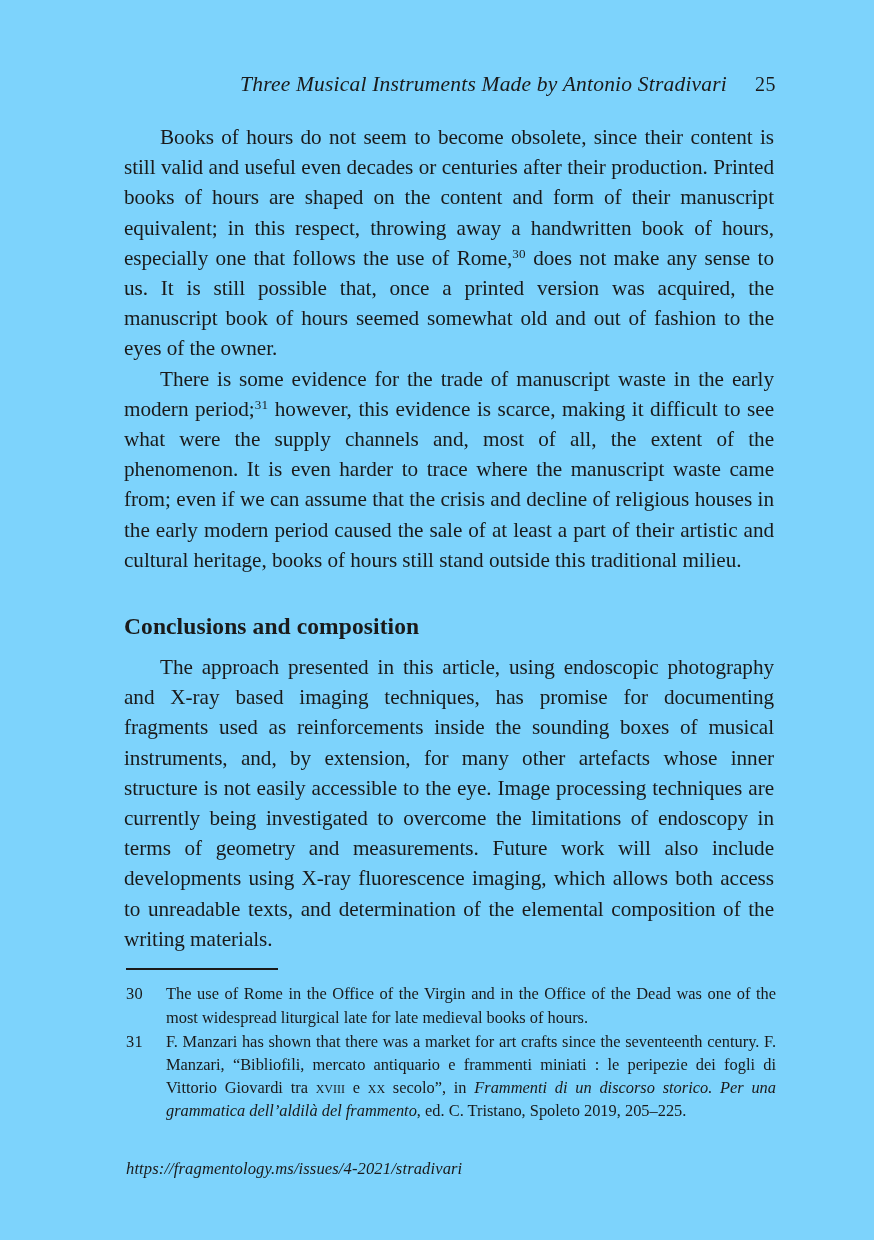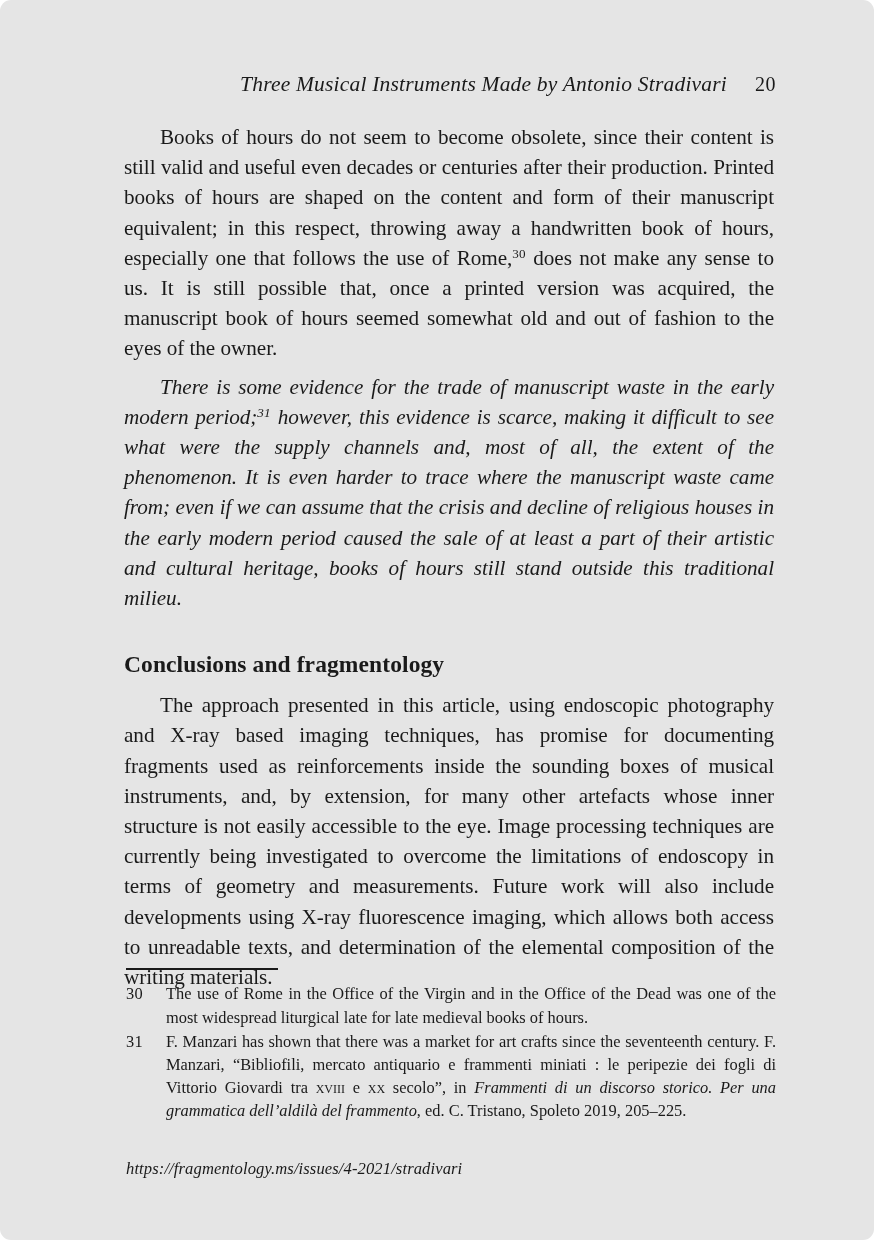--- a/index.html
+++ b/index.html
@@ -8,24 +8,23 @@
     background: #ffffff;
   }
   body {
     font-family: "Liberation Serif", "DejaVu Serif", serif;
     color: #1a1a1a;
   }
   .page {
     position: relative;
     width: 874px;
     height: 1240px;
-    background: #e5e5e5;
+    background: #7dd3fc;
     overflow: hidden;
     box-sizing: border-box;
-    border-radius: 11px;
   }
 
   
   .runninghead {
     position: absolute;
     left: 126px;
     top: 72px;
     width: 650px;
     display: flex;
     align-items: baseline;
@@ -54,22 +53,21 @@
   p.para {
     margin: 0;
     font-size: 21.2px;
     line-height: 30.2px;
     text-align: justify;
     text-indent: 36px;
     hyphens: manual;
     letter-spacing: -0.05px;
   }
   p.para + p.para {
-    margin-top: 8px;
-    font-style: italic;
+    margin-top: 0;
   }
   sup.fn {
     font-size: 0.62em;
     vertical-align: 0.52em;
     line-height: 0;
     letter-spacing: 0.2px;
   }
 
   h2.section-heading {
     font-size: 23.5px;
@@ -127,30 +125,30 @@
     letter-spacing: 0.1px;
   }
 </style>
 </head>
 <body>
 
 <div class="page">
 
   <div class="runninghead">
     <span class="rh-title">Three Musical Instruments Made by Antonio Stradivari</span>
-    <span class="rh-page">20</span>
+    <span class="rh-page">25</span>
   </div>
 
   <div class="body-area">
 
     <p class="para"><span>Books of hours do not seem to become obsolete, since their content is still valid and useful even decades or centuries after their production. Printed books of hours are shaped on the content and form of their manuscript equivalent; in this respect, throwing away a handwritten book of hours, especially one that follows the use of Rome,</span><sup class="fn">30</sup><span> does not make any sense to us. It is still possible that, once a printed version was acquired, the manuscript book of hours seemed somewhat old and out of fashion to the eyes of the owner.</span></p>
 
     <p class="para"><span>There is some evidence for the trade of manuscript waste in the early modern period;</span><sup class="fn">31</sup><span> however, this evidence is scarce, making it difficult to see what were the supply channels and, most of all, the extent of the phenomenon. It is even harder to trace where the manuscript waste came from; even if we can assume that the crisis and decline of religious houses in the early modern period caused the sale of at least a part of their artistic and cultural heritage, books of hours still stand outside this traditional milieu.</span></p>
 
-    <h2 class="section-heading">Conclusions and fragmentology</h2>
+    <h2 class="section-heading">Conclusions and composition</h2>
 
     <p class="para">The approach presented in this article, using endoscopic photography and X-ray based imaging techniques, has promise for documenting fragments used as reinforcements inside the sounding boxes of musical instruments, and, by extension, for many other artefacts whose inner structure is not easily accessible to the eye. Image processing techniques are currently being investigated to overcome the limitations of endoscopy in terms of geometry and measurements. Future work will also include developments using X-ray fluorescence imaging, which allows both access to unreadable texts, and determination of the elemental composition of the writing materials.</p>
 
   </div>
 
   <div class="footnotes">
     <div class="fn-rule"></div>
 
     <div class="fn-item">
       <span class="fn-num">30</span>

